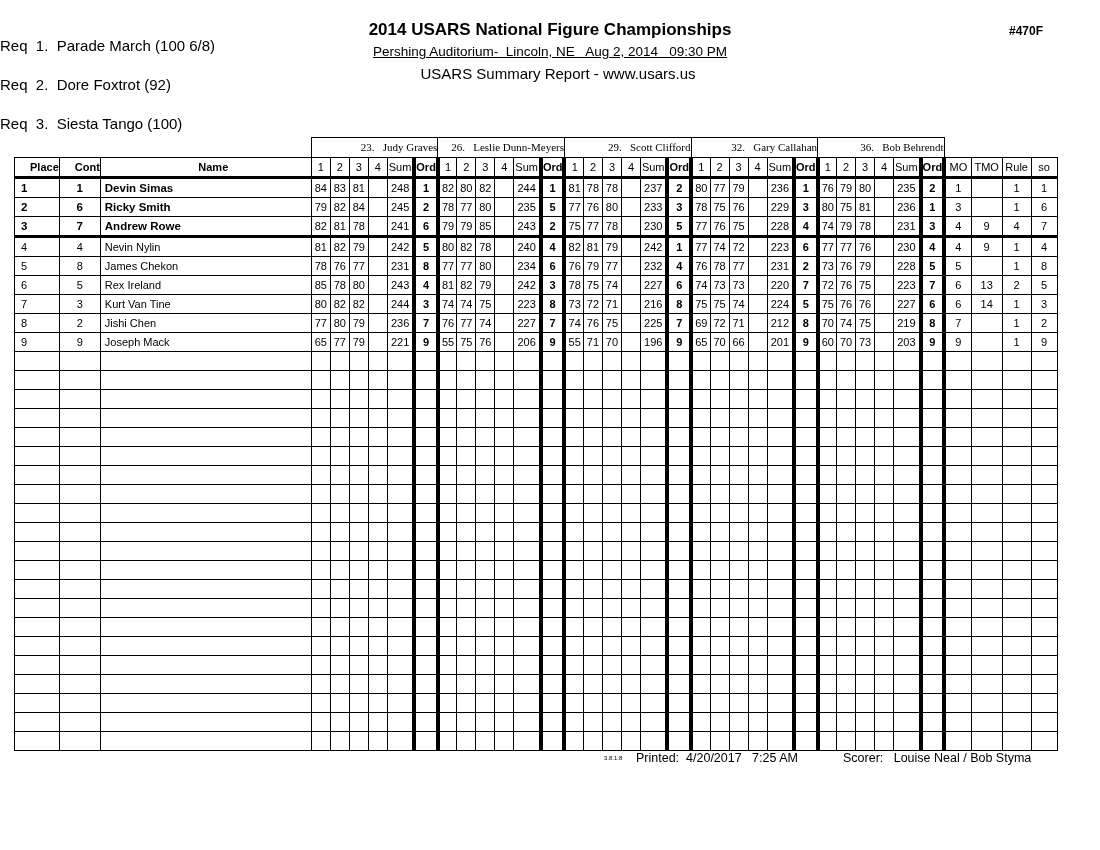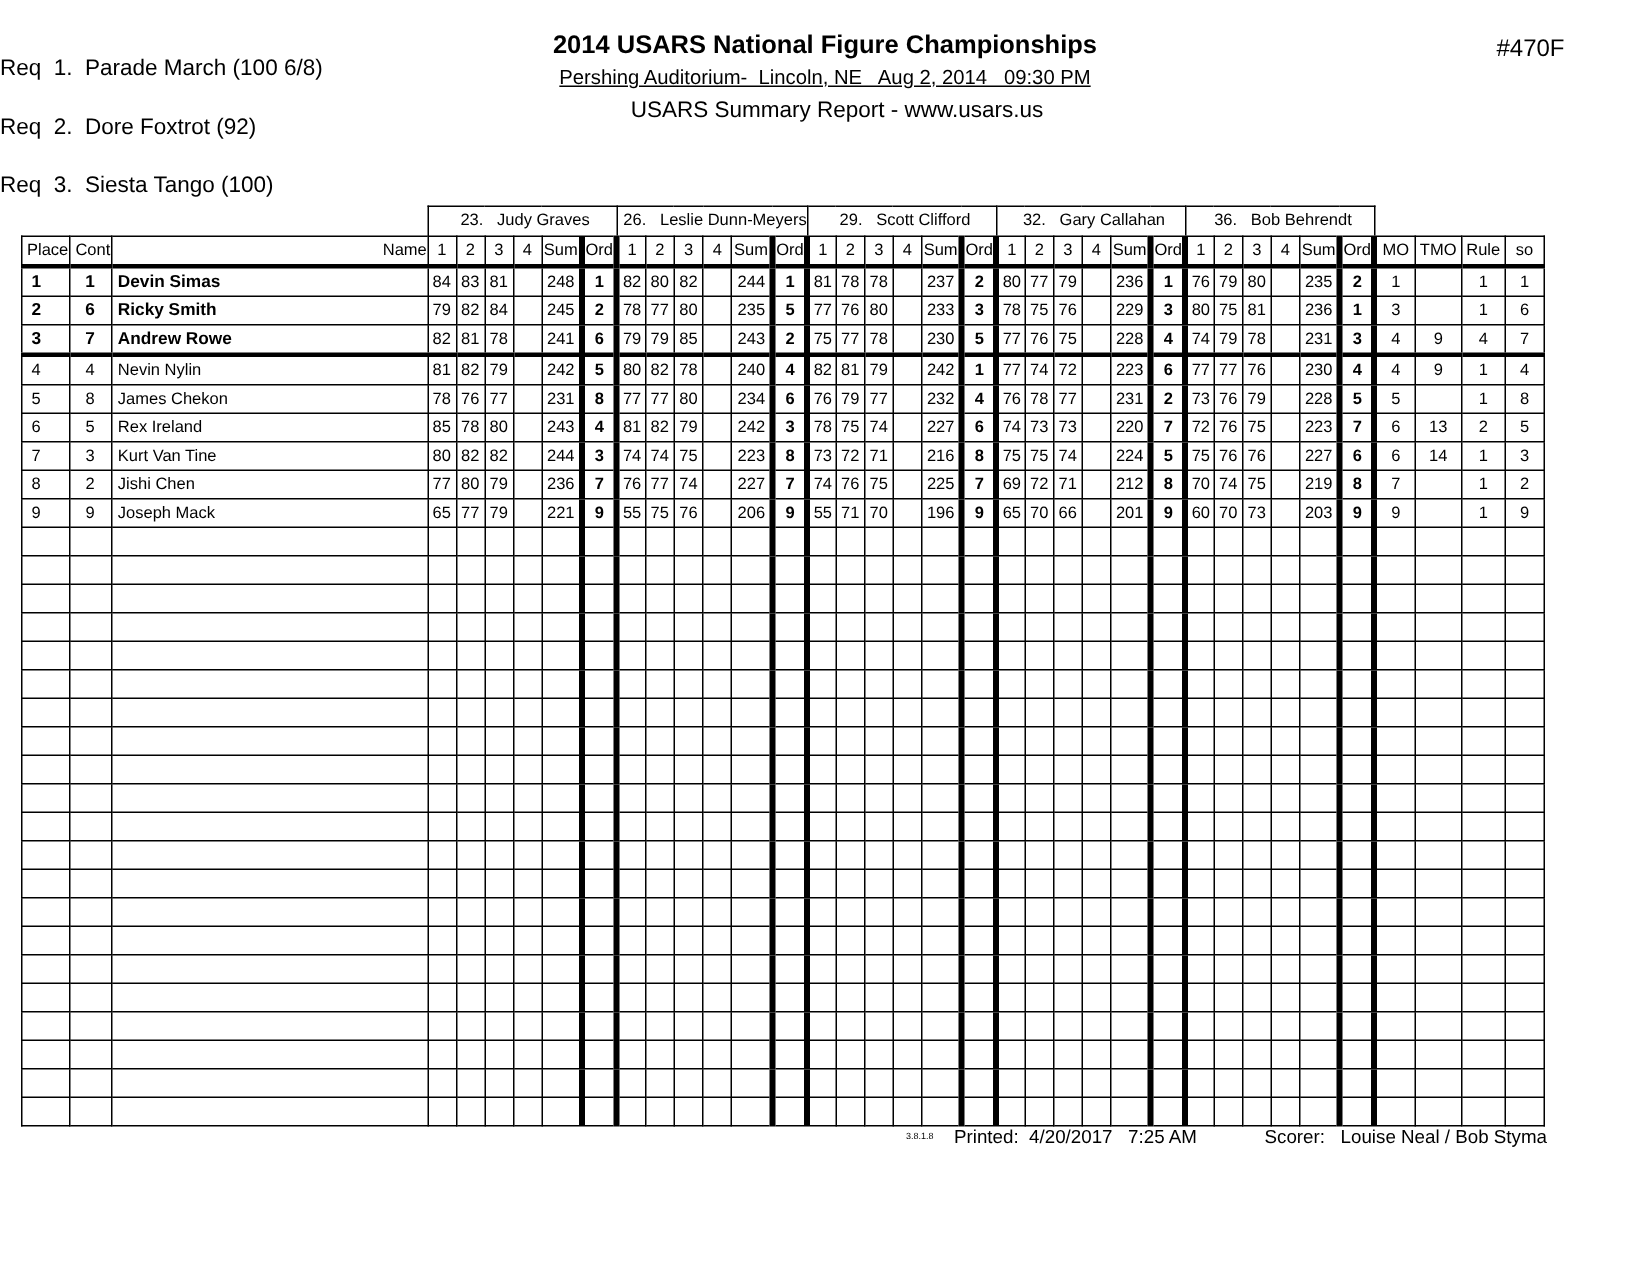--- a/index.html
+++ b/index.html
@@ -4,37 +4,37 @@
 <style>
   html,body{margin:0;padding:0;background:#fff;}
   body{width:1100px;height:850px;position:relative;color:#000;
        font-family:"Liberation Sans", sans-serif;}
   .req-list{position:absolute;left:0;top:13px;font-size:15px;line-height:13px;white-space:pre;}
   .title-block{position:absolute;left:0;top:20px;width:1100px;text-align:center;}
   .title-main{font-size:17px;font-weight:bold;white-space:pre;}
   .title-venue{font-size:13.5px;margin-top:4px;white-space:pre;text-decoration:underline;}
   .title-event{font-size:19px;font-weight:bold;letter-spacing:1.5px;word-spacing:4px;margin-top:4px;white-space:pre;}
   .title-report{font-size:15px;margin-top:6px;white-space:pre;padding-left:16px;}
-  .event-number{position:absolute;right:57px;top:24px;font-size:16px;font-weight:normal;}
+  .event-number{position:absolute;right:57px;top:24px;font-size:12px;font-weight:bold;}
 
   table{position:absolute;left:14px;top:137px;border-collapse:collapse;table-layout:fixed;}
   th,td{border:1px solid #000;font-size:11px;font-weight:normal;padding:0;
         height:18px;line-height:18px;overflow:hidden;white-space:pre;}
   .judge-row th,.judge-row td{height:19px;line-height:19px;}
   .nb{border:none;}
-  .jbox{text-align:center;padding-left:4px;}
+  .jbox{text-align:right;padding-left:4px;font-family:Liberation Serif, serif;}
   .hdr th{border-bottom:3px solid #000;}
-  .hl{text-align:right;padding-left:3px;}
+  .hl{text-align:center;padding-left:15px;font-weight:bold;}
   .pc{text-align:left;padding-left:6px;}
   .cc{text-align:center;}
   .name{text-align:left;padding-left:4px;}
   .sc{text-align:center;}
   .sum{text-align:right;padding-right:3px;}
   .ord{border-left:4px solid #000;border-right:4px solid #000;text-align:center;font-weight:bold;}
-  .hdr .ord{font-weight:normal;}
+  .hdr .ord{font-weight:bold;}
   .rc{text-align:center;}
   .top3 .pc,.top3 .cc,.top3 .name{font-weight:bold;font-size:11.5px;}
   .thickbot td{border-bottom:3px solid #000;}
 
   .footer-version{position:absolute;left:604px;top:755px;font-size:6px;}
   .footer-printed{position:absolute;left:636px;top:751px;font-size:12.5px;white-space:pre;}
   .footer-scorer{position:absolute;left:843px;top:751px;font-size:12.5px;white-space:pre;}
   .footer-printed span,.footer-scorer span{white-space:pre;}
 </style>
 </head>

